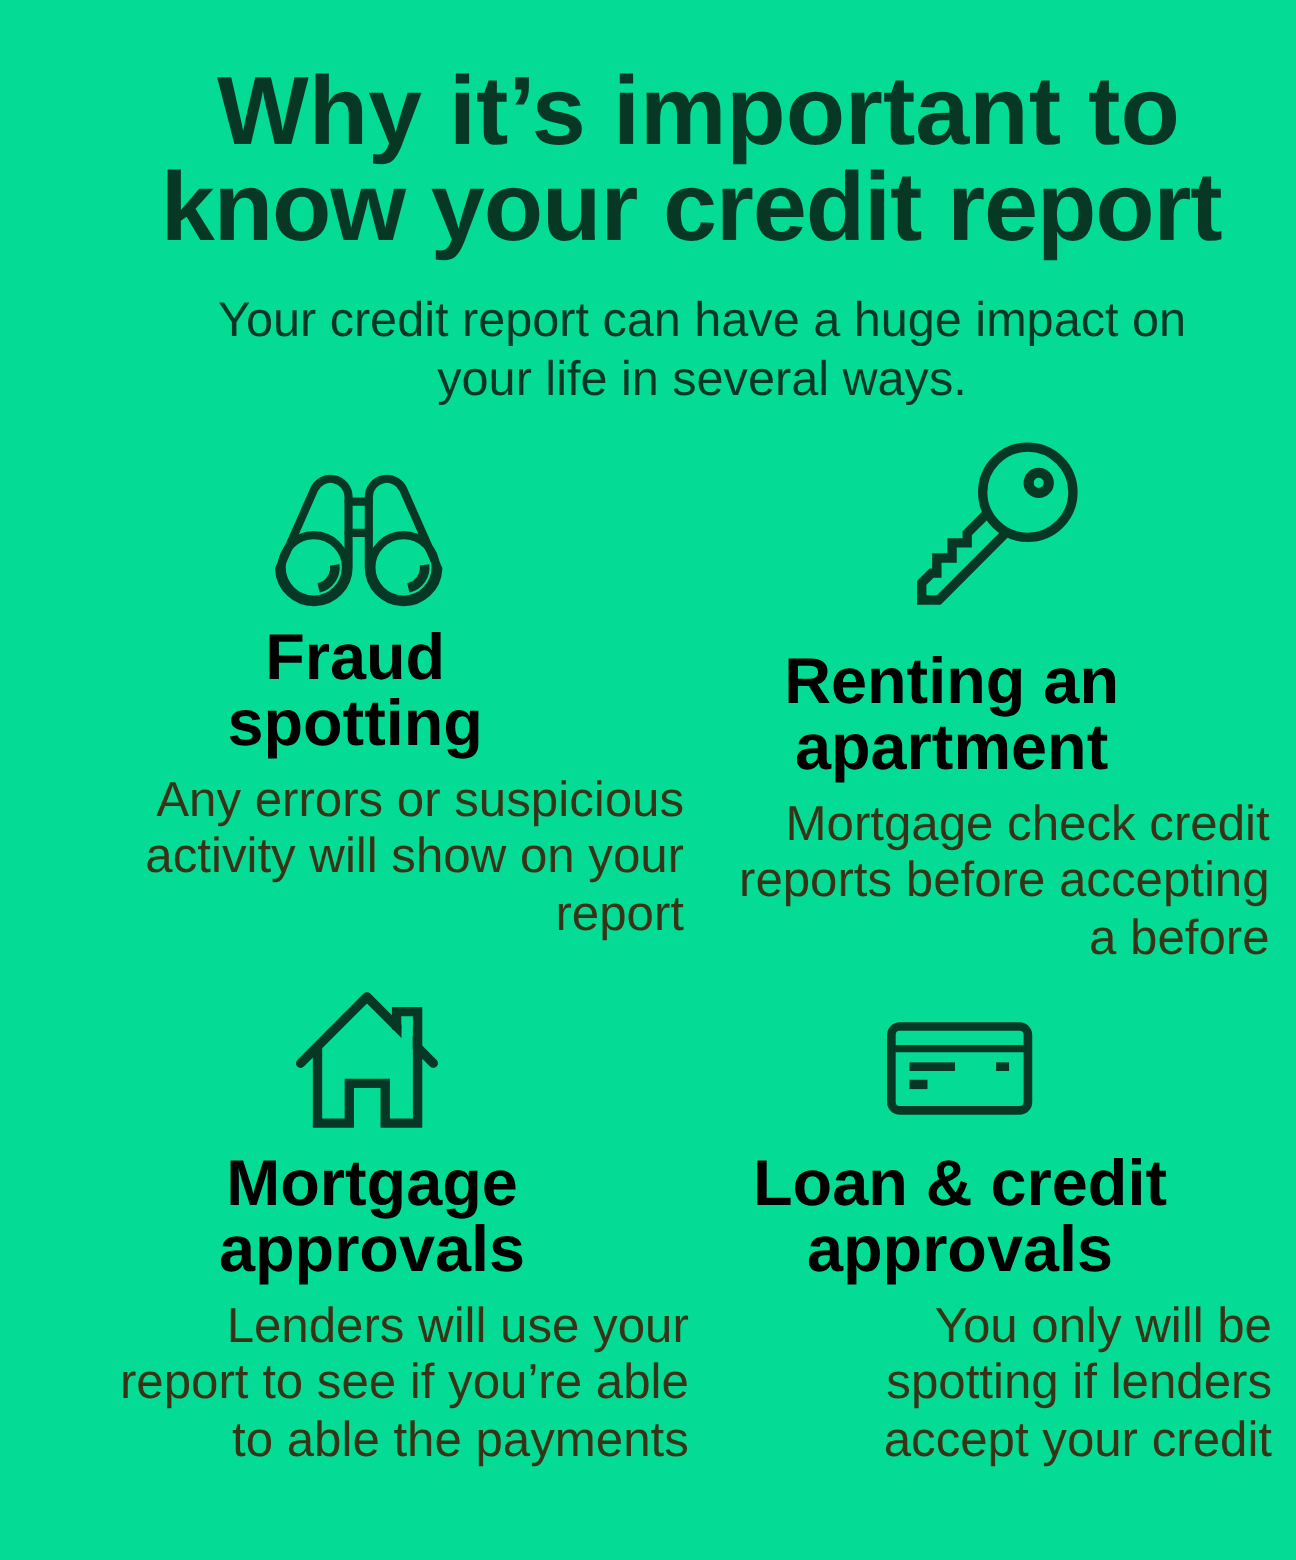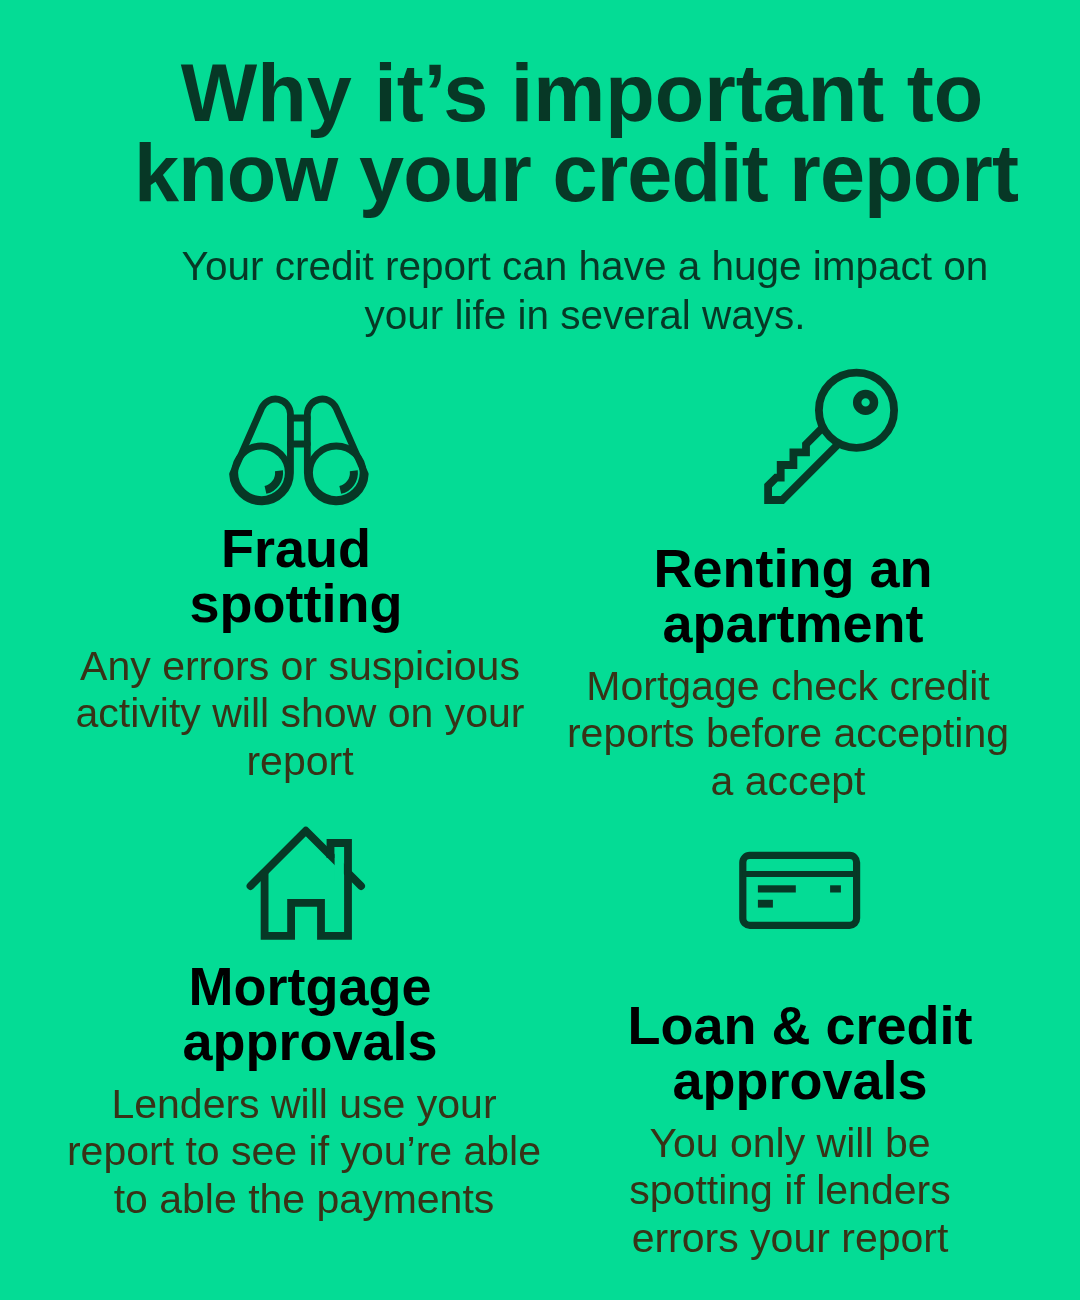--- a/index.html
+++ b/index.html
@@ -15,21 +15,21 @@
 
   
   .hero { position:absolute; left:0; width:1080px; text-align:center;margin-left:42px; }
   .hero-title { font-weight:700; font-size:81px; line-height:80px; color:#073826; }
   .hero-title .tl2 { letter-spacing:-0.9px; transform:translateX(-6px); }
   .hero-sub { font-weight:400; font-size:40.5px; line-height:48.5px; color:#073826; }
 
   
   .card { position:absolute; width:540px; text-align:center; }
   .card-title { font-weight:700; font-size:54px; line-height:55px; color:#000000; }
-  .card-body  { font-weight:400; font-size:41px; line-height:47.5px; color:#373317; }
+  .card-body  { font-weight:400; font-size:41px; line-height:47.5px; color:#373317;text-align:right; }
 
   .icon { position:absolute; }
 </style>
 </head>
 <body>
 
 <div class="page">
 
   <div class="hero" style="top:53px">
     <div class="hero-title">
@@ -73,21 +73,21 @@
     </g>
   </svg>
   <div class="card" style="left:521px;top:541px">
     <div class="card-title" style="transform:translateX(2px)">
       <div>Renting an</div>
       <div>apartment</div>
     </div>
     <div class="card-body" style="padding-top:11.5px;transform:translateX(-3px)">
       <div>Mortgage check credit</div>
       <div>reports before accepting</div>
-      <div>a accept</div>
+      <div>a before</div>
     </div>
   </div>
 
   <svg class="icon" style="left:245px;top:824px" width="130" height="125" viewBox="0 0 130 125" overflow="visible">
     <path d="M 5.50 62.00 L 60.80 6.70 L 116.10 62.00" stroke="#073826" stroke-width="7.8" fill="none" stroke-linecap="round" stroke-linejoin="round"></path>
     <rect x="89.60" y="21.00" width="9.30" height="36" fill="#04DC95"></rect>
     <path d="M 19.60 47.00 L 19.60 111.90 L 46.10 111.90 L 46.10 78.85 L 76.00 78.85 L 76.00 111.90 L 103.00 111.90 L 103.00 19.00 L 85.50 19.00 L 85.50 34.00" stroke="#073826" stroke-width="7.8" fill="none" stroke-linecap="butt" stroke-linejoin="miter"></path>
   </svg>
   <div class="card" style="left:37px;top:959px">
     <div class="card-title" style="transform:translateX(3px)">
@@ -105,25 +105,25 @@
     <g fill="none" stroke="#073826" stroke-width="7.2">
       <rect x="3.80" y="4.40" width="113.8" height="69.9" rx="7" ry="7"></rect>
       <path d="M 3.80 22.90 L 117.60 22.90" stroke-width="6"></path>
     </g>
     <g fill="#073826">
       <rect x="18.90" y="34.30" width="37.9" height="7.2"></rect>
       <rect x="91.10" y="34.30" width="10.8" height="7.2"></rect>
       <rect x="18.90" y="48.80" width="15" height="7.8"></rect>
     </g>
   </svg>
-  <div class="card" style="left:525px;top:998px">
+  <div class="card" style="left:525px;top:959px">
     <div class="card-title" style="transform:translateX(5px)">
       <div>Loan &amp; credit</div>
       <div>approvals</div>
     </div>
     <div class="card-body" style="padding-top:11.5px;transform:translateX(-5px)">
       <div>You only will be</div>
       <div>spotting if lenders</div>
-      <div>errors your report</div>
+      <div>accept your credit</div>
     </div>
   </div>
 
 </div>
 
 </body></html>

